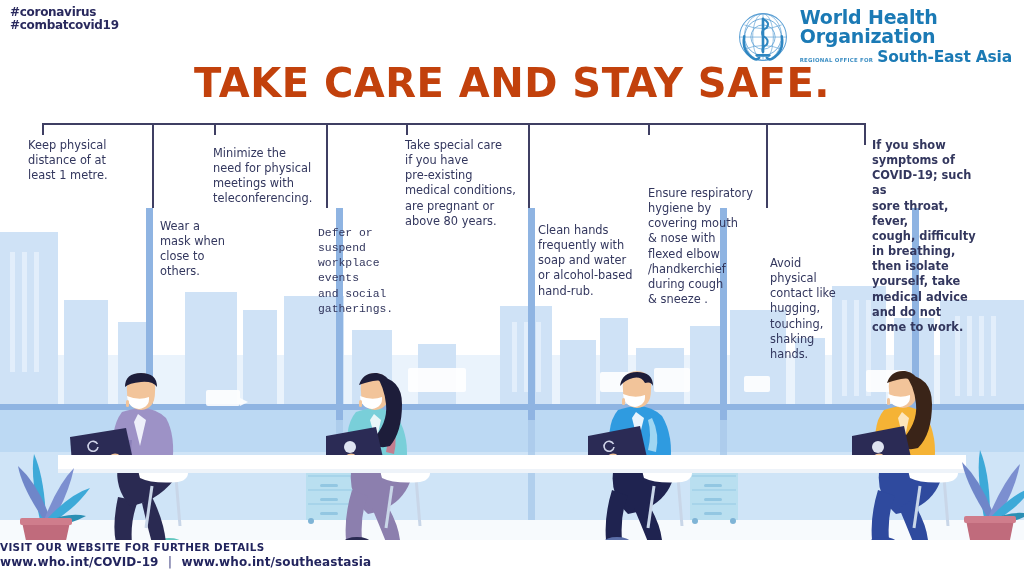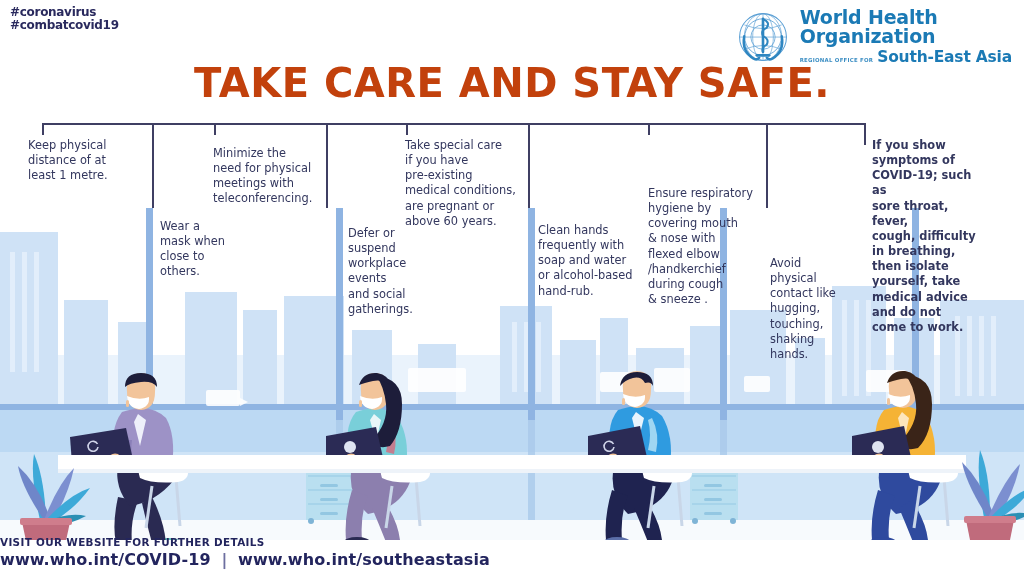--- a/index.html
+++ b/index.html
@@ -94,21 +94,21 @@
   .footer{
     position:absolute; left:0; right:15px; bottom:6px;
     text-align:left; z-index:8;
     font-family:"DejaVu Sans", sans-serif;
     color:#23255e;
   }
   .footer .f1{
     font-weight:bold;font-size:10.4px;letter-spacing:0.35px;
   }
   .footer .f2{
-    font-weight:bold;font-size:16px;letter-spacing:0.1px;margin-top:2px;
+    font-weight:bold;font-size:12px;letter-spacing:0.1px;margin-top:2px;
   }
   .footer .sep{display:inline-block;padding:0 5px;color:#6d6fa0;}
 </style>
 </head>
 <body>
 
 <div id="poster">
 
   <svg class="scene" viewBox="0 0 1024 575" preserveAspectRatio="none">
     <defs>
@@ -400,33 +400,33 @@
   <div class="callout" style="left:160px; top:219px; width:80px;">Wear a
 mask when
 close to
 others.</div>
 
   <div class="callout" style="left:213px; top:138px; width:110px;margin-top:8px;">Minimize the
 need for physical
 meetings with
 teleconferencing.</div>
 
-  <div class="callout" style="left:348px; top:226px; width:72px;">Defer or
+  <div class="callout" style="left:318px; top:226px; width:72px;font-family:Liberation Mono, monospace;">Defer or
 suspend
 workplace
 events
 and social
 gatherings.</div>
 
   <div class="callout" style="left:405px; top:138px; width:118px;">Take special care
 if you have
 pre-existing
 medical conditions,
 are pregnant or
-above 60 years.</div>
+above 80 years.</div>
 
   <div class="callout" style="left:538px; top:223px; width:104px;">Clean hands
 frequently with
 soap and water
 or alcohol-based
 hand-rub.</div>
 
   <div class="callout" style="left:648px; top:138px; width:116px;margin-top:48px;">Ensure respiratory
 hygiene by
 covering mouth

